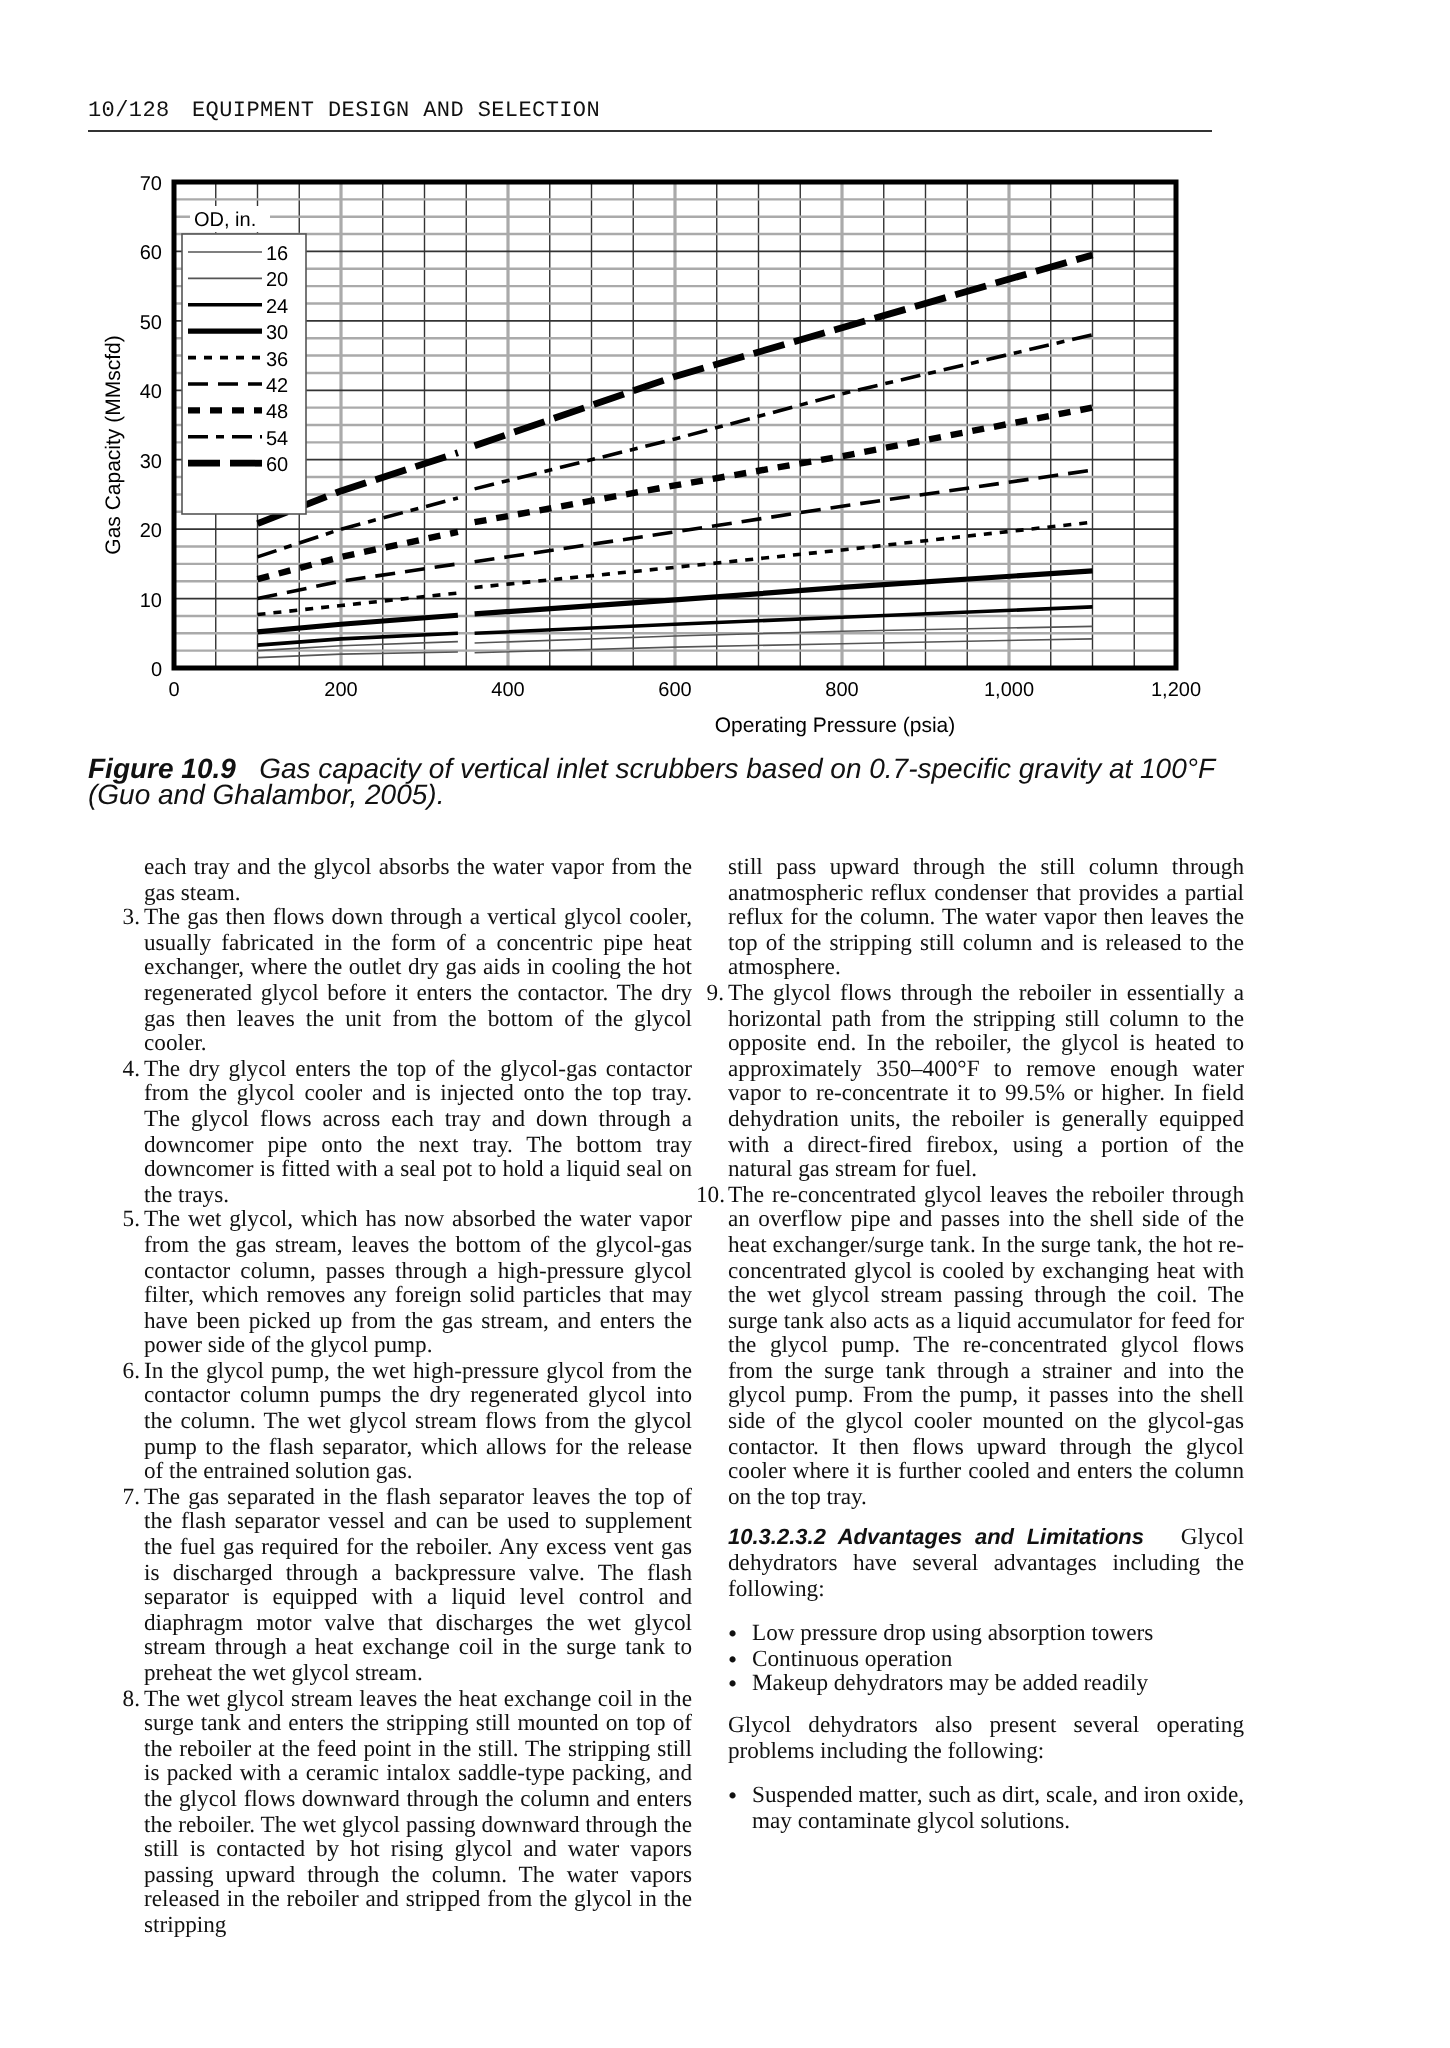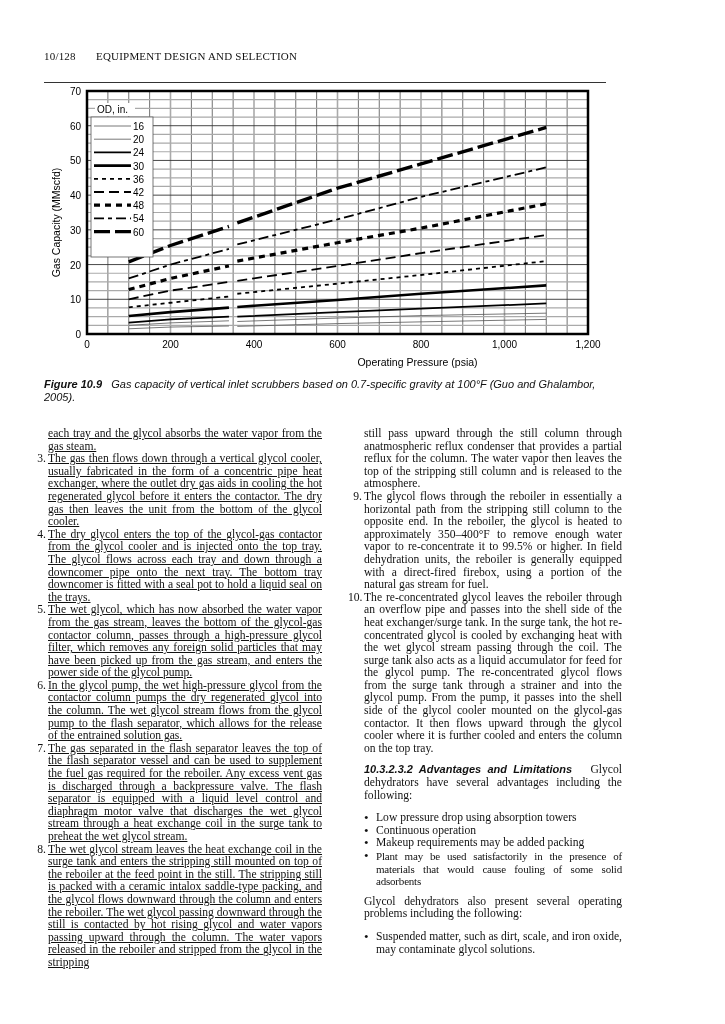--- a/index.html
+++ b/index.html
@@ -1,24 +1,24 @@
 <!DOCTYPE html>
 <html><head>
 <meta charset="utf-8">
 <style>
   html,body{margin:0;padding:0;background:#fff;}
   body{width:725px;height:1024px;position:relative;overflow:hidden;color:#111;}
-  .runhead{position:absolute;left:44px;top:50px;width:562px;font-family:Liberation Serif, serif;font-size:11px;letter-spacing:0.2px;border-bottom:1px solid #333;padding-bottom:20px;}
+  .runhead{position:absolute;left:44px;top:50px;width:562px;font-family:Liberation Mono, monospace;font-size:11px;letter-spacing:0.2px;border-bottom:1px solid #333;padding-bottom:3px;}
   .runhead .pg{display:inline-block;width:52px;}
   .fig{position:absolute;left:0;top:80px;width:725px;height:290px;}
   .fig svg{position:absolute;left:0;top:0;}
-  .caption{position:absolute;left:44px;top:378px;width:580px;font-family:"Liberation Sans",sans-serif;font-size:11px;font-style:italic;line-height:13px;}
+  .caption{position:absolute;left:44px;top:378px;width:580px;font-family:"Liberation Sans",sans-serif;font-size:14px;font-style:italic;line-height:13px;}
   .caption b{font-weight:bold;}
   .col{position:absolute;top:428px;width:274px;font-family:"Liberation Serif",serif;font-size:11.6px;line-height:12.6px;text-align:justify;}
-  .col.left{left:48px;text-decoration:underline;}
+  .col.left{left:72px;}
   .col.right{left:364px;width:258px;}
   .item{position:relative;padding-left:0;margin:0;}
   .item .num{position:absolute;left:-16px;width:14px;text-align:right;}
   .p{margin:0;}
   .sect{margin-top:8px;}
   .sect .sh{font-family:"Liberation Sans",sans-serif;font-weight:bold;font-style:italic;font-size:11px;}
   ul.bl{list-style:none;margin:10px 0 8px 0;padding:0;}
   ul.bl li{position:relative;padding-left:12px;text-align:justify;}
   ul.bl li::before{content:"\2022";position:absolute;left:0;top:0;font-size:13px;}
 </style>
@@ -161,21 +161,20 @@
 
 <div class="col right">
   <p class="p">still pass upward through the still column through anatmospheric reflux condenser that provides a partial reflux for the column. The water vapor then leaves the top of the stripping still column and is released to the atmosphere.</p>
   <div class="item"><span class="num">9.</span><span>The glycol flows through the reboiler in essentially a horizontal path from the stripping still column to the opposite end. In the reboiler, the glycol is heated to approximately 350–400°F to remove enough water vapor to re-concentrate it to 99.5% or higher. In field dehydration units, the reboiler is generally equipped with a direct-fired firebox, using a portion of the natural gas stream for fuel.</span></div>
   <div class="item"><span class="num">10.</span><span>The re-concentrated glycol leaves the reboiler through an overflow pipe and passes into the shell side of the heat exchanger/surge tank. In the surge tank, the hot re-concentrated glycol is cooled by exchanging heat with the wet glycol stream passing through the coil. The surge tank also acts as a liquid accumulator for feed for the glycol pump. The re-concentrated glycol flows from the surge tank through a strainer and into the glycol pump. From the pump, it passes into the shell side of the glycol cooler mounted on the glycol-gas contactor. It then flows upward through the glycol cooler where it is further cooled and enters the column on the top tray.</span></div>
   <div class="sect">
     <p class="p"><span class="sh">10.3.2.3.2 Advantages and Limitations</span>&nbsp;&nbsp;&nbsp;<span>Glycol dehydrators have several advantages including the following:</span></p>
     <ul class="bl">
       <li>Low pressure drop using absorption towers</li>
       <li>Continuous operation</li>
-      <li>Makeup requirements may be added packing</li>
-      <li style="font-size:11px;letter-spacing:-0.2px;">Plant may be used satisfactorily in the presence of materials that would cause fouling of some solid adsorbents</li>
+      <li>Makeup dehydrators may be added readily</li>
     </ul>
     <p class="p">Glycol dehydrators also present several operating problems including the following:</p>
     <ul class="bl">
       <li>Suspended matter, such as dirt, scale, and iron oxide, may contaminate glycol solutions.</li>
     </ul>
   </div>
 </div>
 
 </body></html>

